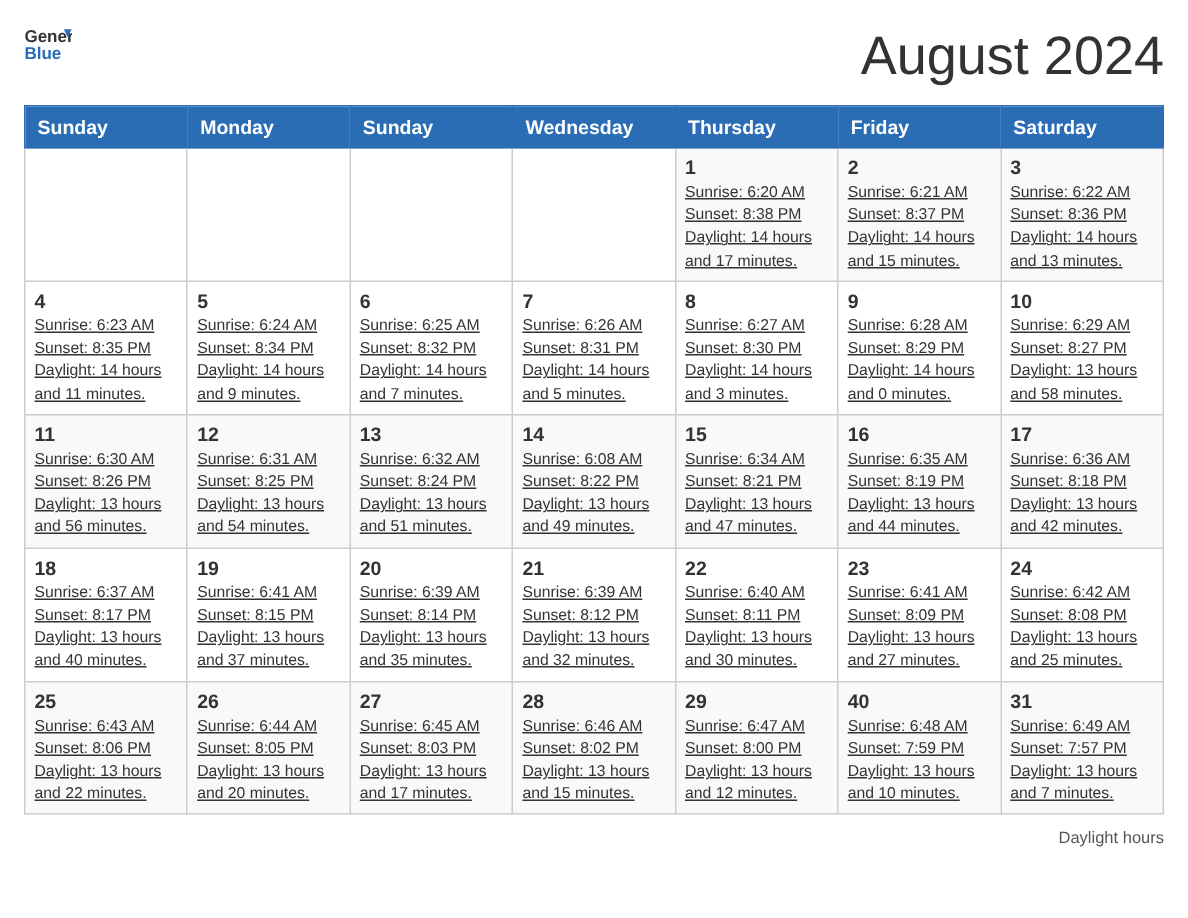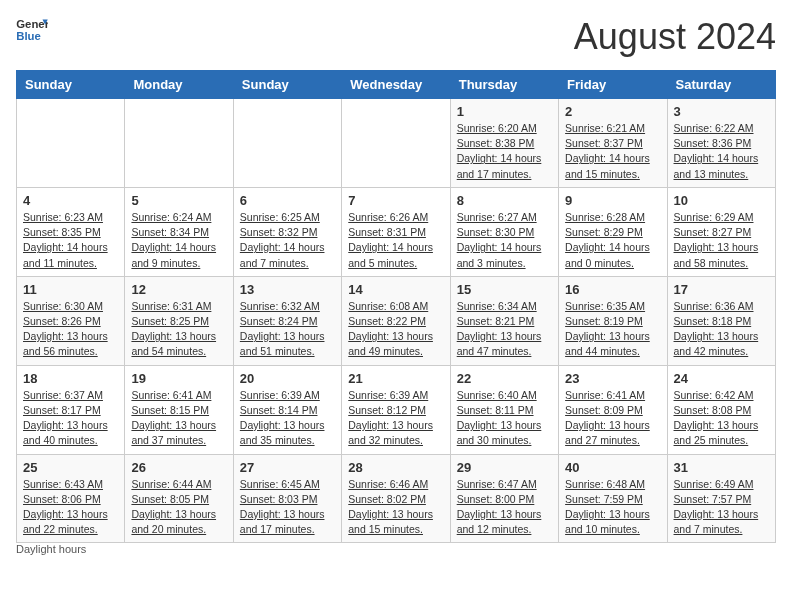--- a/index.html
+++ b/index.html
@@ -72,22 +72,24 @@
     .day-info {
       font-size: 10.5px;
       line-height: 1.45;
       color: #333;
       text-decoration: underline;
     }
     .empty-cell {
       background: #fff !important;
     }
     .footer {
+      margin-top: 10px;
       font-size: 11px;
       color: #555;
+      text-align: right;
     }
   </style>
 </head>
 <body>
 
 <div class="header">
   <div class="logo">
     <svg class="logo-icon" viewBox="0 0 36 32" xmlns="http://www.w3.org/2000/svg">
       <text x="0" y="14" font-size="13" font-weight="bold" fill="#333" font-family="Arial">General</text>
       <text x="0" y="27" font-size="13" font-weight="bold" fill="#2a6db5" font-family="Arial">Blue</text>

